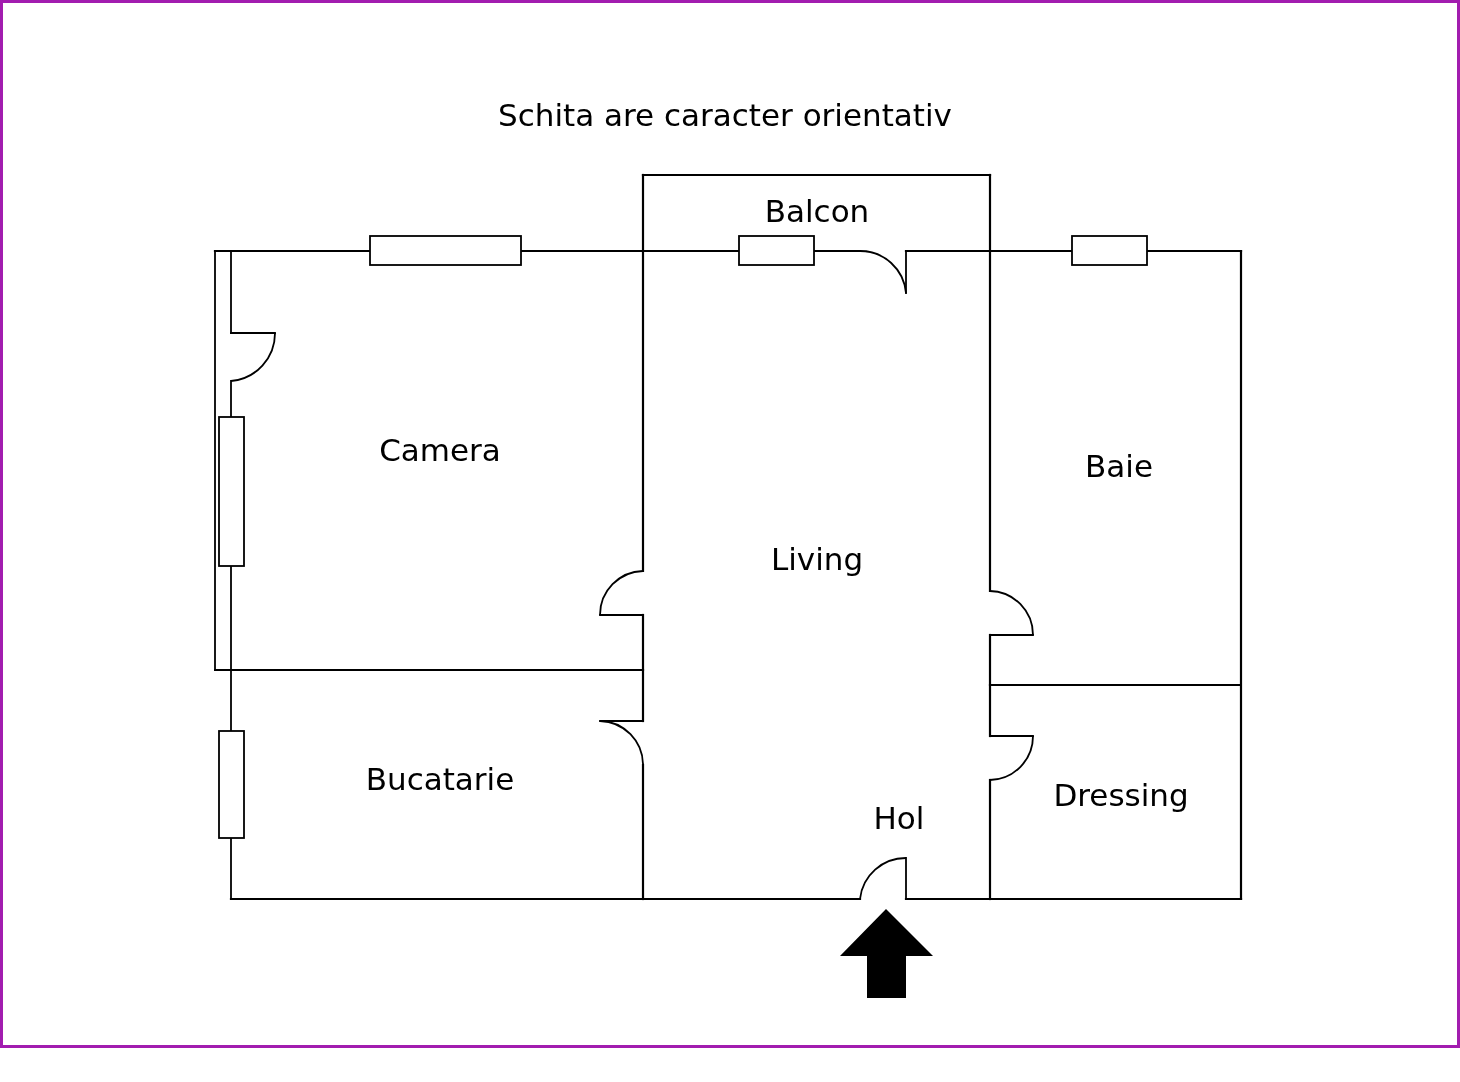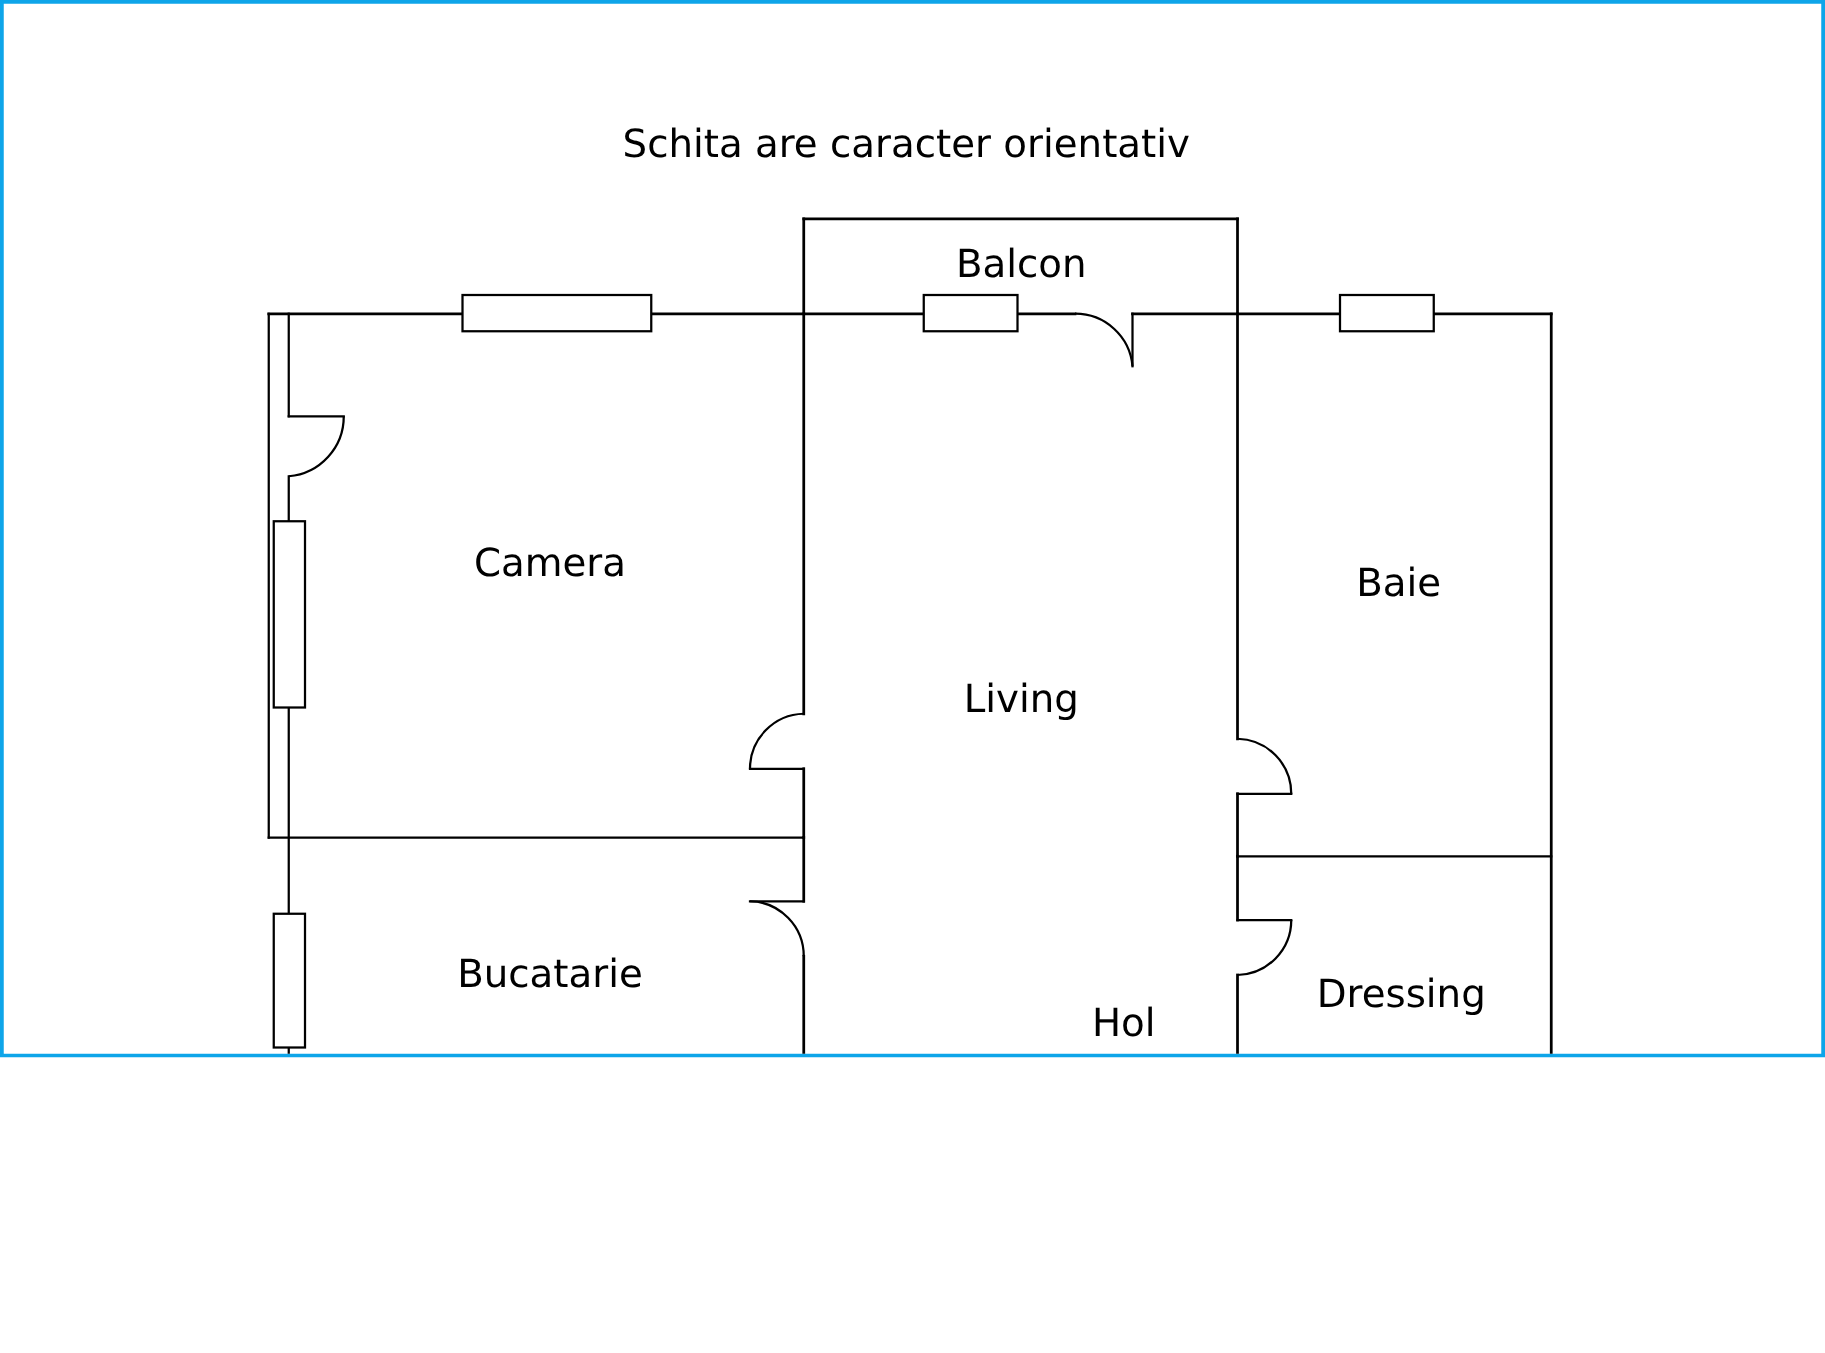--- a/index.html
+++ b/index.html
@@ -3,24 +3,24 @@
 <meta charset="utf-8">
 <style>
   html, body {
     margin: 0;
     padding: 0;
     background: #ffffff;
   }
   #page {
     position: relative;
     width: 1460px;
-    height: 846px;
+    height: 1048px;
     background: #ffffff;
     box-sizing: border-box;
-    border: 3px solid #0ea5e9;
+    border: 3px solid #a21caf;
     overflow: hidden;
     font-family: "DejaVu Sans", sans-serif;
   }
   #plan-svg {
     position: absolute;
     left: 0;
     top: 0;
     width: 1460px;
     height: 1082px;
     display: block;

